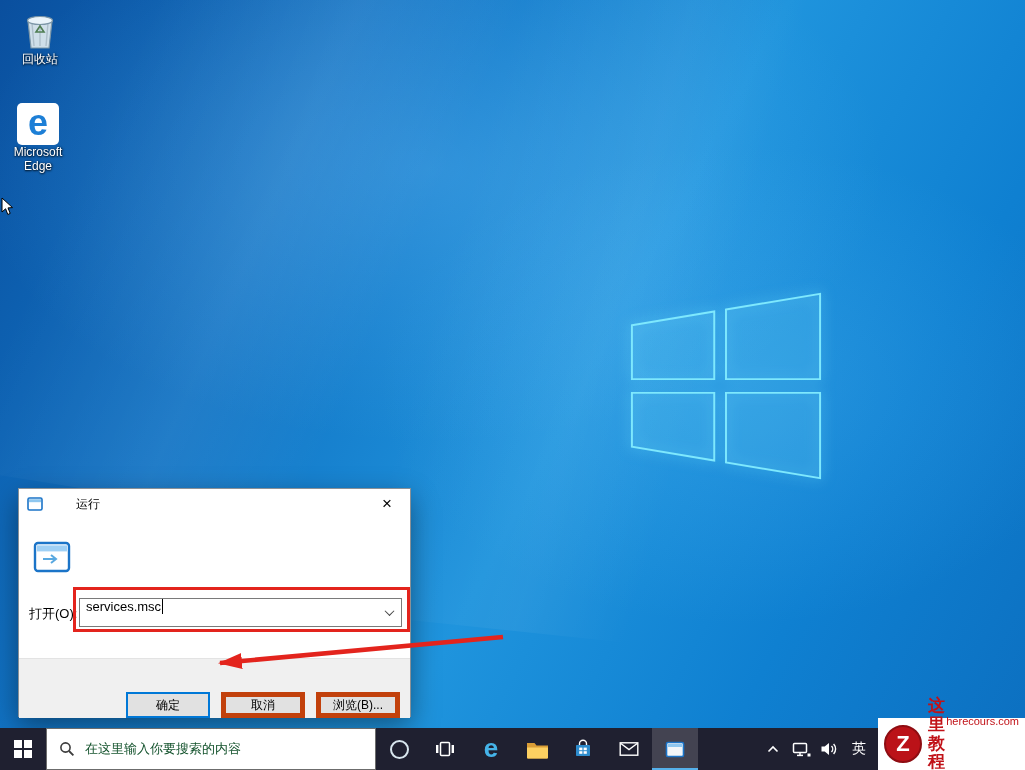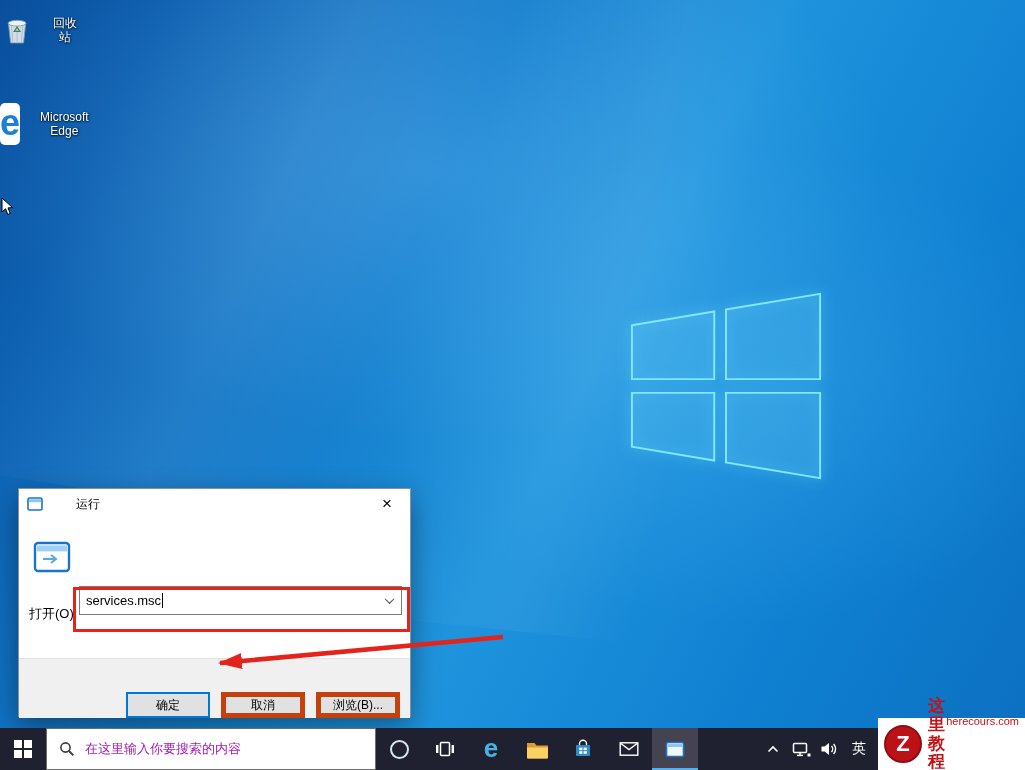--- a/index.html
+++ b/index.html
@@ -18,22 +18,22 @@
     transform:rotate(9deg); }
   .beam.b2 { left:120px; top:-120px; width:1000px; height:760px;
     background:linear-gradient(100deg, transparent 35%, rgba(255,255,255,0.05) 50%, transparent 60%);
     transform:rotate(6deg); }
 
   
   .win-logo { position:absolute; left:628px; top:288px;
     filter:drop-shadow(0 0 7px rgba(120,230,255,0.75)); }
 
   
-  .desktop-icon { position:absolute; width:76px; display:flex; flex-direction:row;
-    align-items:center; gap:20px; cursor:default; }
+  .desktop-icon { position:absolute; width:76px; display:flex; flex-direction:column;
+    align-items:center; gap:0; cursor:default; }
   .desktop-icon .di-label { color:#fff; font-size:12px; line-height:14px; text-align:center;
     text-shadow:0 1px 2px rgba(0,0,0,0.85), 1px 0 2px rgba(0,0,0,0.6); }
   .icon-recycle { left:2px; top:8px; }
   .icon-edge { left:0px; top:103px; }
   .edge-tile { width:42px; height:42px; background:#fff; border-radius:5px;
     display:flex; align-items:center; justify-content:center; }
   .edge-e { color:#1d7fd6; font-size:36px; font-weight:bold; line-height:1;
     margin-top:-3px; }
 
   
@@ -44,22 +44,22 @@
     background:#fff; border:1px solid #8a9096; box-shadow:0 10px 26px rgba(0,0,0,0.4);
     z-index:20; font-size:13px; color:#000; }
   .dlg-titlebar { height:30px; display:flex; align-items:center; padding-left:8px;gap:26px; }
   .dlg-title { font-size:12px; margin-left:7px; }
   .dlg-close { margin-left:auto; width:46px; height:30px; display:flex; align-items:center;
     justify-content:center; font-size:17px; color:#000; cursor:default; }
   .dlg-body { position:relative; height:139px; background:#fff; }
   .run-big-icon { position:absolute; left:14px; top:22px; }
   .dlg-desc { position:absolute; left:60px; top:20px; width:318px; line-height:20px; }
   .open-label { position:absolute; left:10px; top:86px; }
-  .combo { position:absolute; left:60px; top:67px; width:323px; height:29px;
-    background:#fff; border:1px solid #7a7a7a; display:flex; align-items:center; }
+  .combo { position:absolute; left:60px; top:79px; width:323px; height:29px;
+    background:#fff; border:1px solid #7a7a7a; display:flex; align-items:flex-start; }
   .combo-text { padding-left:6px; font-size:13px; }
   .caret { display:inline-block; width:1px; height:15px; background:#000; margin-left:1px; }
   .combo-drop { margin-left:auto; width:24px; height:100%; display:flex; align-items:center;
     justify-content:center; }
   .chev-down { width:7px; height:7px; border-right:1.6px solid #444; border-bottom:1.6px solid #444;
     transform:rotate(45deg) translate(-1px,-1px); }
   .dlg-footer { height:60px; background:#f0f0f0; display:flex; align-items:flex-end;
     justify-content:flex-end; gap:11px; padding-right:10px; border-top:1px solid #e3e3e3; }
   .btn { width:84px; height:26px; background:#e1e1e1; border:5px solid #c2410c;
     font-size:12px; font-family:inherit; display:flex; align-items:center; justify-content:center;
@@ -71,21 +71,21 @@
     border:3px solid #e3241d; z-index:30; pointer-events:none; }
   .arrow-layer { position:absolute; left:0; top:0; z-index:31; pointer-events:none; }
 
   
   .taskbar { position:absolute; left:0; bottom:0; width:1025px; height:42px;
     background:#1f2030; display:flex; align-items:stretch; z-index:50; }
   .tb-btn { width:46px; display:flex; align-items:center; justify-content:center; cursor:default; }
   .tb-btn.active { background:rgba(255,255,255,0.16); box-shadow:inset 0 -2px 0 #55b0ea; }
   .tb-search { width:330px; background:#fff; border:1px solid #6c6c6c; display:flex;
     align-items:center; gap:10px; padding-left:12px; cursor:text; }
-  .tb-search-text { color:#a21caf; font-size:13px; }
+  .tb-search-text { color:#14532d; font-size:13px; }
   .win-grid { display:grid; grid-template-columns:8px 8px; grid-template-rows:8px 8px; gap:2px; }
   .win-grid span { background:#fff; }
   .cortana-ring { width:19px; height:19px; border:2px solid #d8e6ee; border-radius:50%; }
   .tb-edge-e { color:#45b3e8; font-size:26px; font-weight:bold; line-height:1; margin-top:-2px; }
   .tray { margin-left:auto; margin-right:150px; display:flex; align-items:stretch; }
   .tray-item { width:28px; display:flex; align-items:center; justify-content:center;
     color:#fff; font-size:13px; cursor:default; }
   .ime { width:32px; font-size:14px; }
 
   

